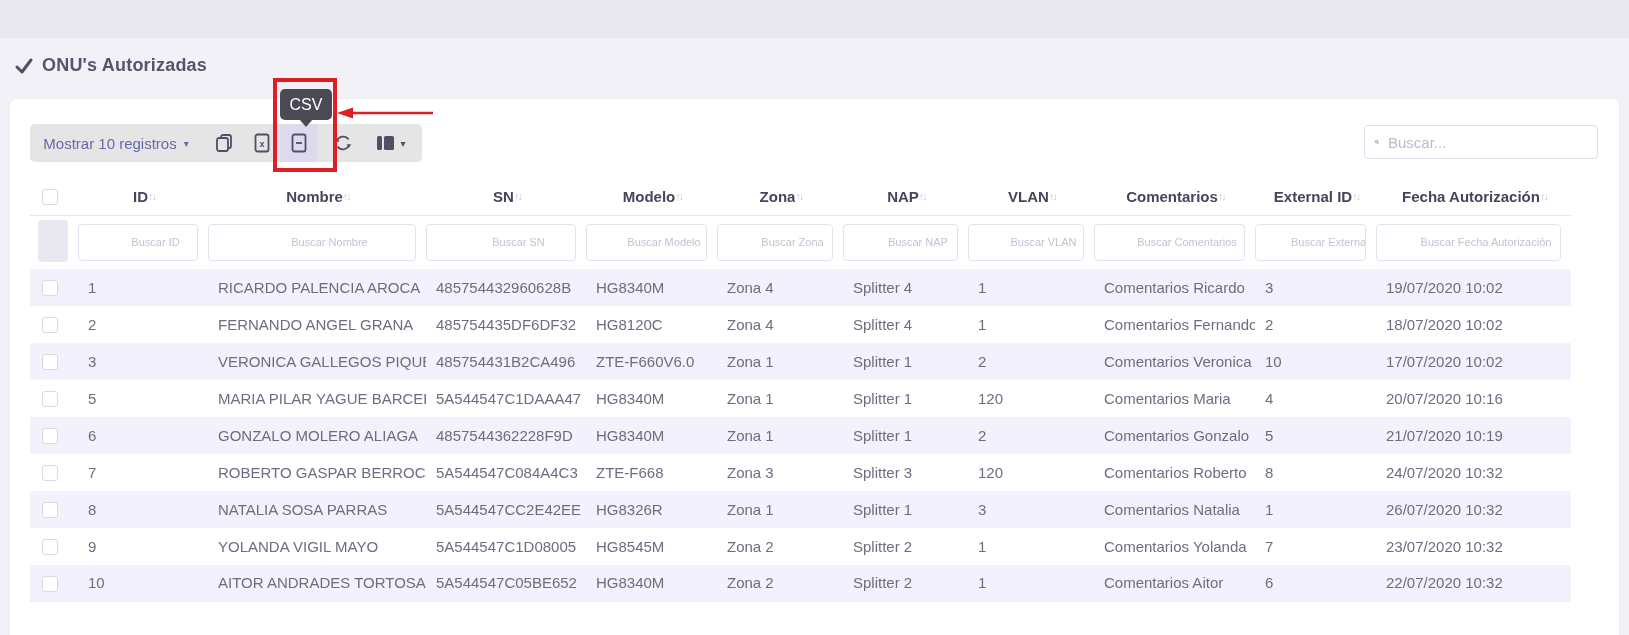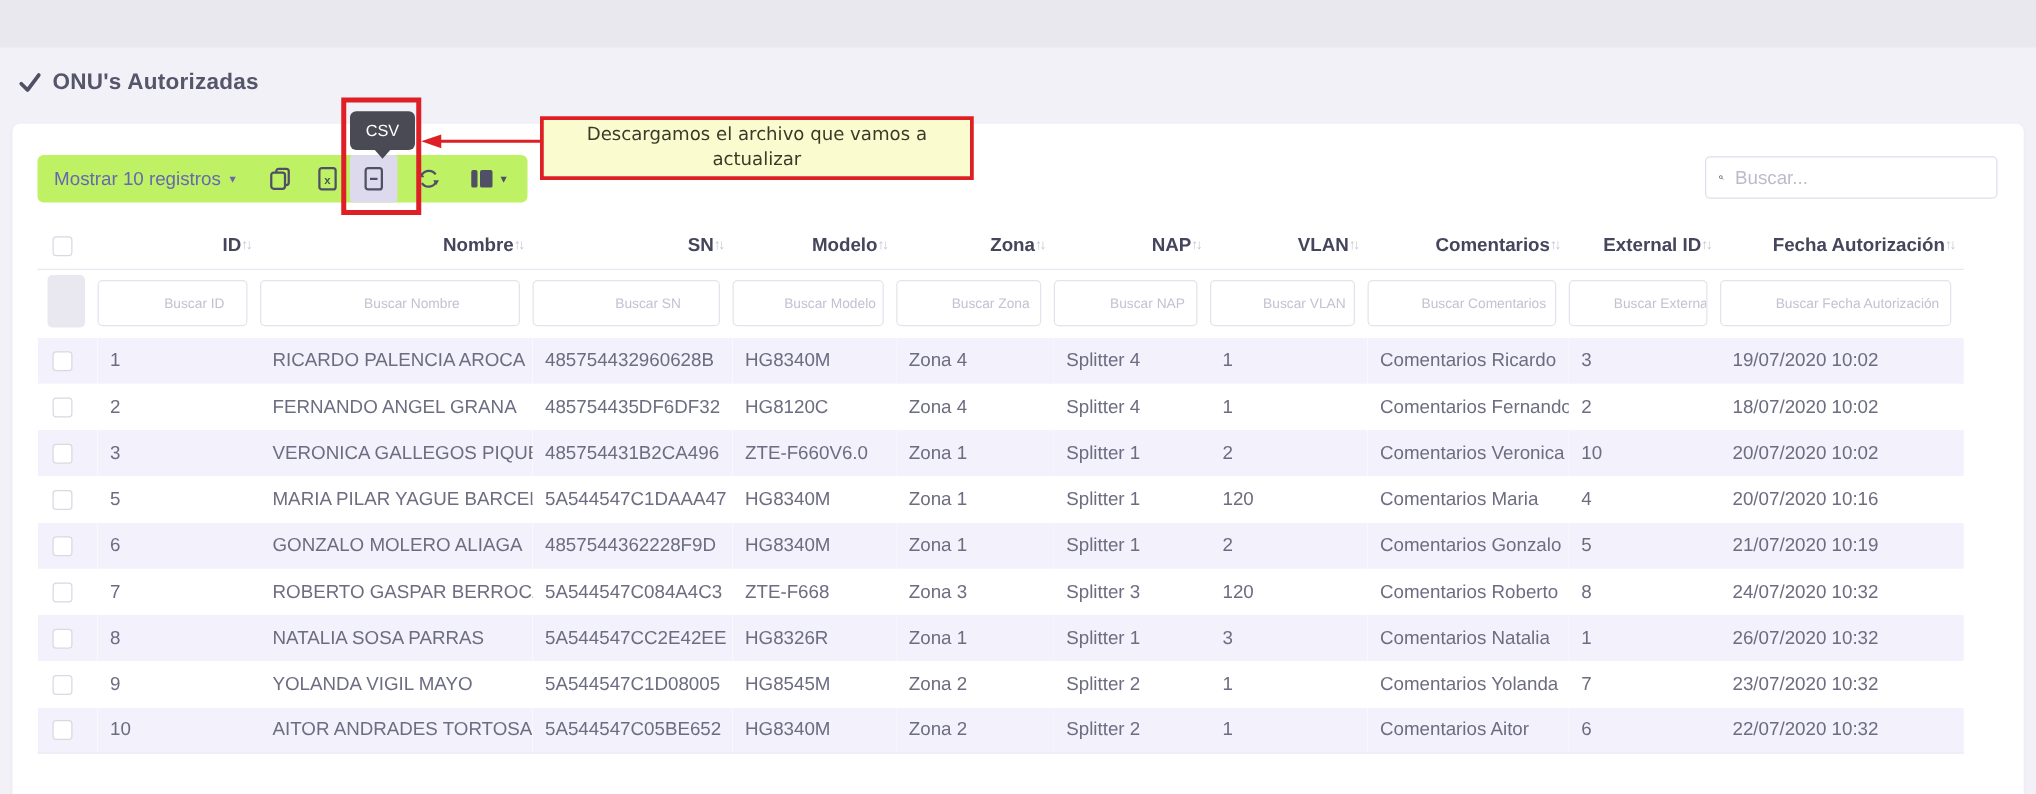--- a/index.html
+++ b/index.html
@@ -15,21 +15,21 @@
   .page-title { position:absolute; left:14px; top:17px; display:flex; align-items:center; gap:8px; }
   .page-title svg { display:block; }
   .page-title .t { font-size:18px; font-weight:bold; color:#55556b; letter-spacing:.2px; }
   
   .card {
     position:absolute; left:10px; top:61px; width:1609px; height:574px;
     background:#ffffff; border-radius:6px; box-shadow:0 1px 3px rgba(80,80,120,.06);
   }
   
   .toolbar { position:absolute; left:20px; top:25px; width:392px; height:38px;
-    background:#bef264; border-radius:5px; }
+    background:#e5e5e5; border-radius:5px; }
   .len-btn { position:absolute; left:0; top:0; height:38px; width:172px;
     display:flex; align-items:center; justify-content:center; gap:7px;
     color:#6868ae; font-size:15px; cursor:pointer; }
   .len-btn .caret { font-size:10px; color:#6868ae; }
   .tbtn { position:absolute; top:0; height:38px; display:flex; align-items:center; justify-content:center; cursor:pointer; }
   .tbtn svg { display:block; }
   .btn-copy   { left:178px; width:32px; }
   .btn-excel  { left:216px; width:32px; }
   .btn-csv    { left:250px; width:38px; background:#dcdaec; border-radius:3px; }
   .btn-reload { left:296px; width:34px; }
@@ -40,41 +40,41 @@
     background:#fff; border:1px solid #dfdeea; border-radius:4px;
     display:flex; align-items:center; padding:0 10px; gap:9px; }
   .search input { border:none; outline:none; flex:1; font-size:15px; color:#be185d;
     font-family:"Liberation Sans", sans-serif; background:transparent; }
   .search input::placeholder { color:#bcbbcc; }
   
   .tbl-wrap { position:absolute; left:20px; top:79px; width:1541px; }
   table { table-layout:fixed; border-collapse:collapse; width:1541px; font-size:15px; }
   thead tr.hdr { height:37px; border-bottom:1px solid #e8e7f0; }
   th { text-align:left; vertical-align:middle; padding:0 6px 0 10px; }
-  .thw { display:flex; align-items:center; justify-content:flex-end; }
+  .thw { display:flex; align-items:center; justify-content:center; }
   .thw .lbl { font-weight:bold; color:#45455c; font-size:15px; white-space:nowrap; overflow:hidden; }
   .sort { color:#c6c5d6; font-size:11px; letter-spacing:-2px; padding-right:2px; }
   tr.filters { height:50px; }
   tr.filters th { padding:4px 10px 4px 0; }
   tr.filters th:first-child { padding-left:8px; }
   .filter-input { width:100%; height:37px; border:1px solid #e4e3ed; border-radius:4px;
     text-align:center; font-size:11px; color:#55556b; outline:none; background:#fff;
     font-family:"Liberation Sans", sans-serif;padding-left:35px; }
   .filter-input::placeholder { color:#c3c2d3; }
   .filter-block { width:30px; height:42px; background:#e9e8f0; border-radius:4px; }
   tbody tr { height:37px; }
   tbody tr:nth-child(odd) { background:#f3f1fb; }
   tbody { border-bottom:1px solid #eceaf3; }
   td { padding:0 6px 0 10px; white-space:nowrap; overflow:hidden; color:#6d6d82; vertical-align:middle; }
   .cb { display:inline-block; width:16px; height:16px; border:1.5px solid #d9d8e3;
     border-radius:3px; background:#fff; vertical-align:middle; cursor:pointer; }
   td.col-check, th.col-check { padding-left:12px; }
   
   .tooltip { position:absolute; left:280px; top:51px; width:52px; height:31px;
-    background:#4a4a54; border-radius:5px; color:#fff; font-size:13px;
+    background:#4a4a54; border-radius:5px; color:#fff; font-size:16px;
     display:flex; align-items:center; justify-content:center; z-index:5; }
   .tooltip .tri { position:absolute; left:50%; bottom:-7px; margin-left:-7px;
     border-left:7px solid transparent; border-right:7px solid transparent;
     border-top:8px solid #4a4a54; width:0; height:0; }
   .redbox { position:absolute; left:273px; top:40px; width:64px; height:94px;
     border:4px solid #de1f26; z-index:6; pointer-events:none; }
   .arrow { position:absolute; left:337px; top:67px; z-index:6; }
   .annotation { position:absolute; left:432px; top:55px; width:347px; height:51px;
     background:#fbfbd0; border:3px solid #de1f26; z-index:6;
     display:flex; align-items:center; justify-content:center; text-align:center;
@@ -276,21 +276,21 @@
               <td class="col-check"><span class="cb"></span></td>
               <td>3</td>
               <td>VERONICA GALLEGOS PIQUER</td>
               <td>485754431B2CA496</td>
               <td>ZTE-F660V6.0</td>
               <td>Zona 1</td>
               <td>Splitter 1</td>
               <td>2</td>
               <td>Comentarios Veronica</td>
               <td>10</td>
-              <td>20/07/2020 10:02</td>
+              <td>17/07/2020 10:02</td>
             </tr>
             <tr>
               <td class="col-check"><span class="cb"></span></td>
               <td>5</td>
               <td>MARIA PILAR YAGUE BARCELO</td>
               <td>5A544547C1DAAA47</td>
               <td>HG8340M</td>
               <td>Zona 1</td>
               <td>Splitter 1</td>
               <td>120</td>
@@ -375,17 +375,14 @@
 
   <div class="redbox"></div>
 
   <div class="arrow">
     <svg width="96" height="16" viewBox="0 0 96 16">
       <line x1="14" y1="8" x2="96" y2="8" stroke="#de1f26" stroke-width="2.5"></line>
       <polygon points="0,8 16,2.5 16,13.5" fill="#de1f26"></polygon>
     </svg>
   </div>
 
-  <div class="annotation">
-    <span>Descargamos el archivo que vamos a actualizar</span>
-  </div>
 
 </div>
 
 </body></html>

